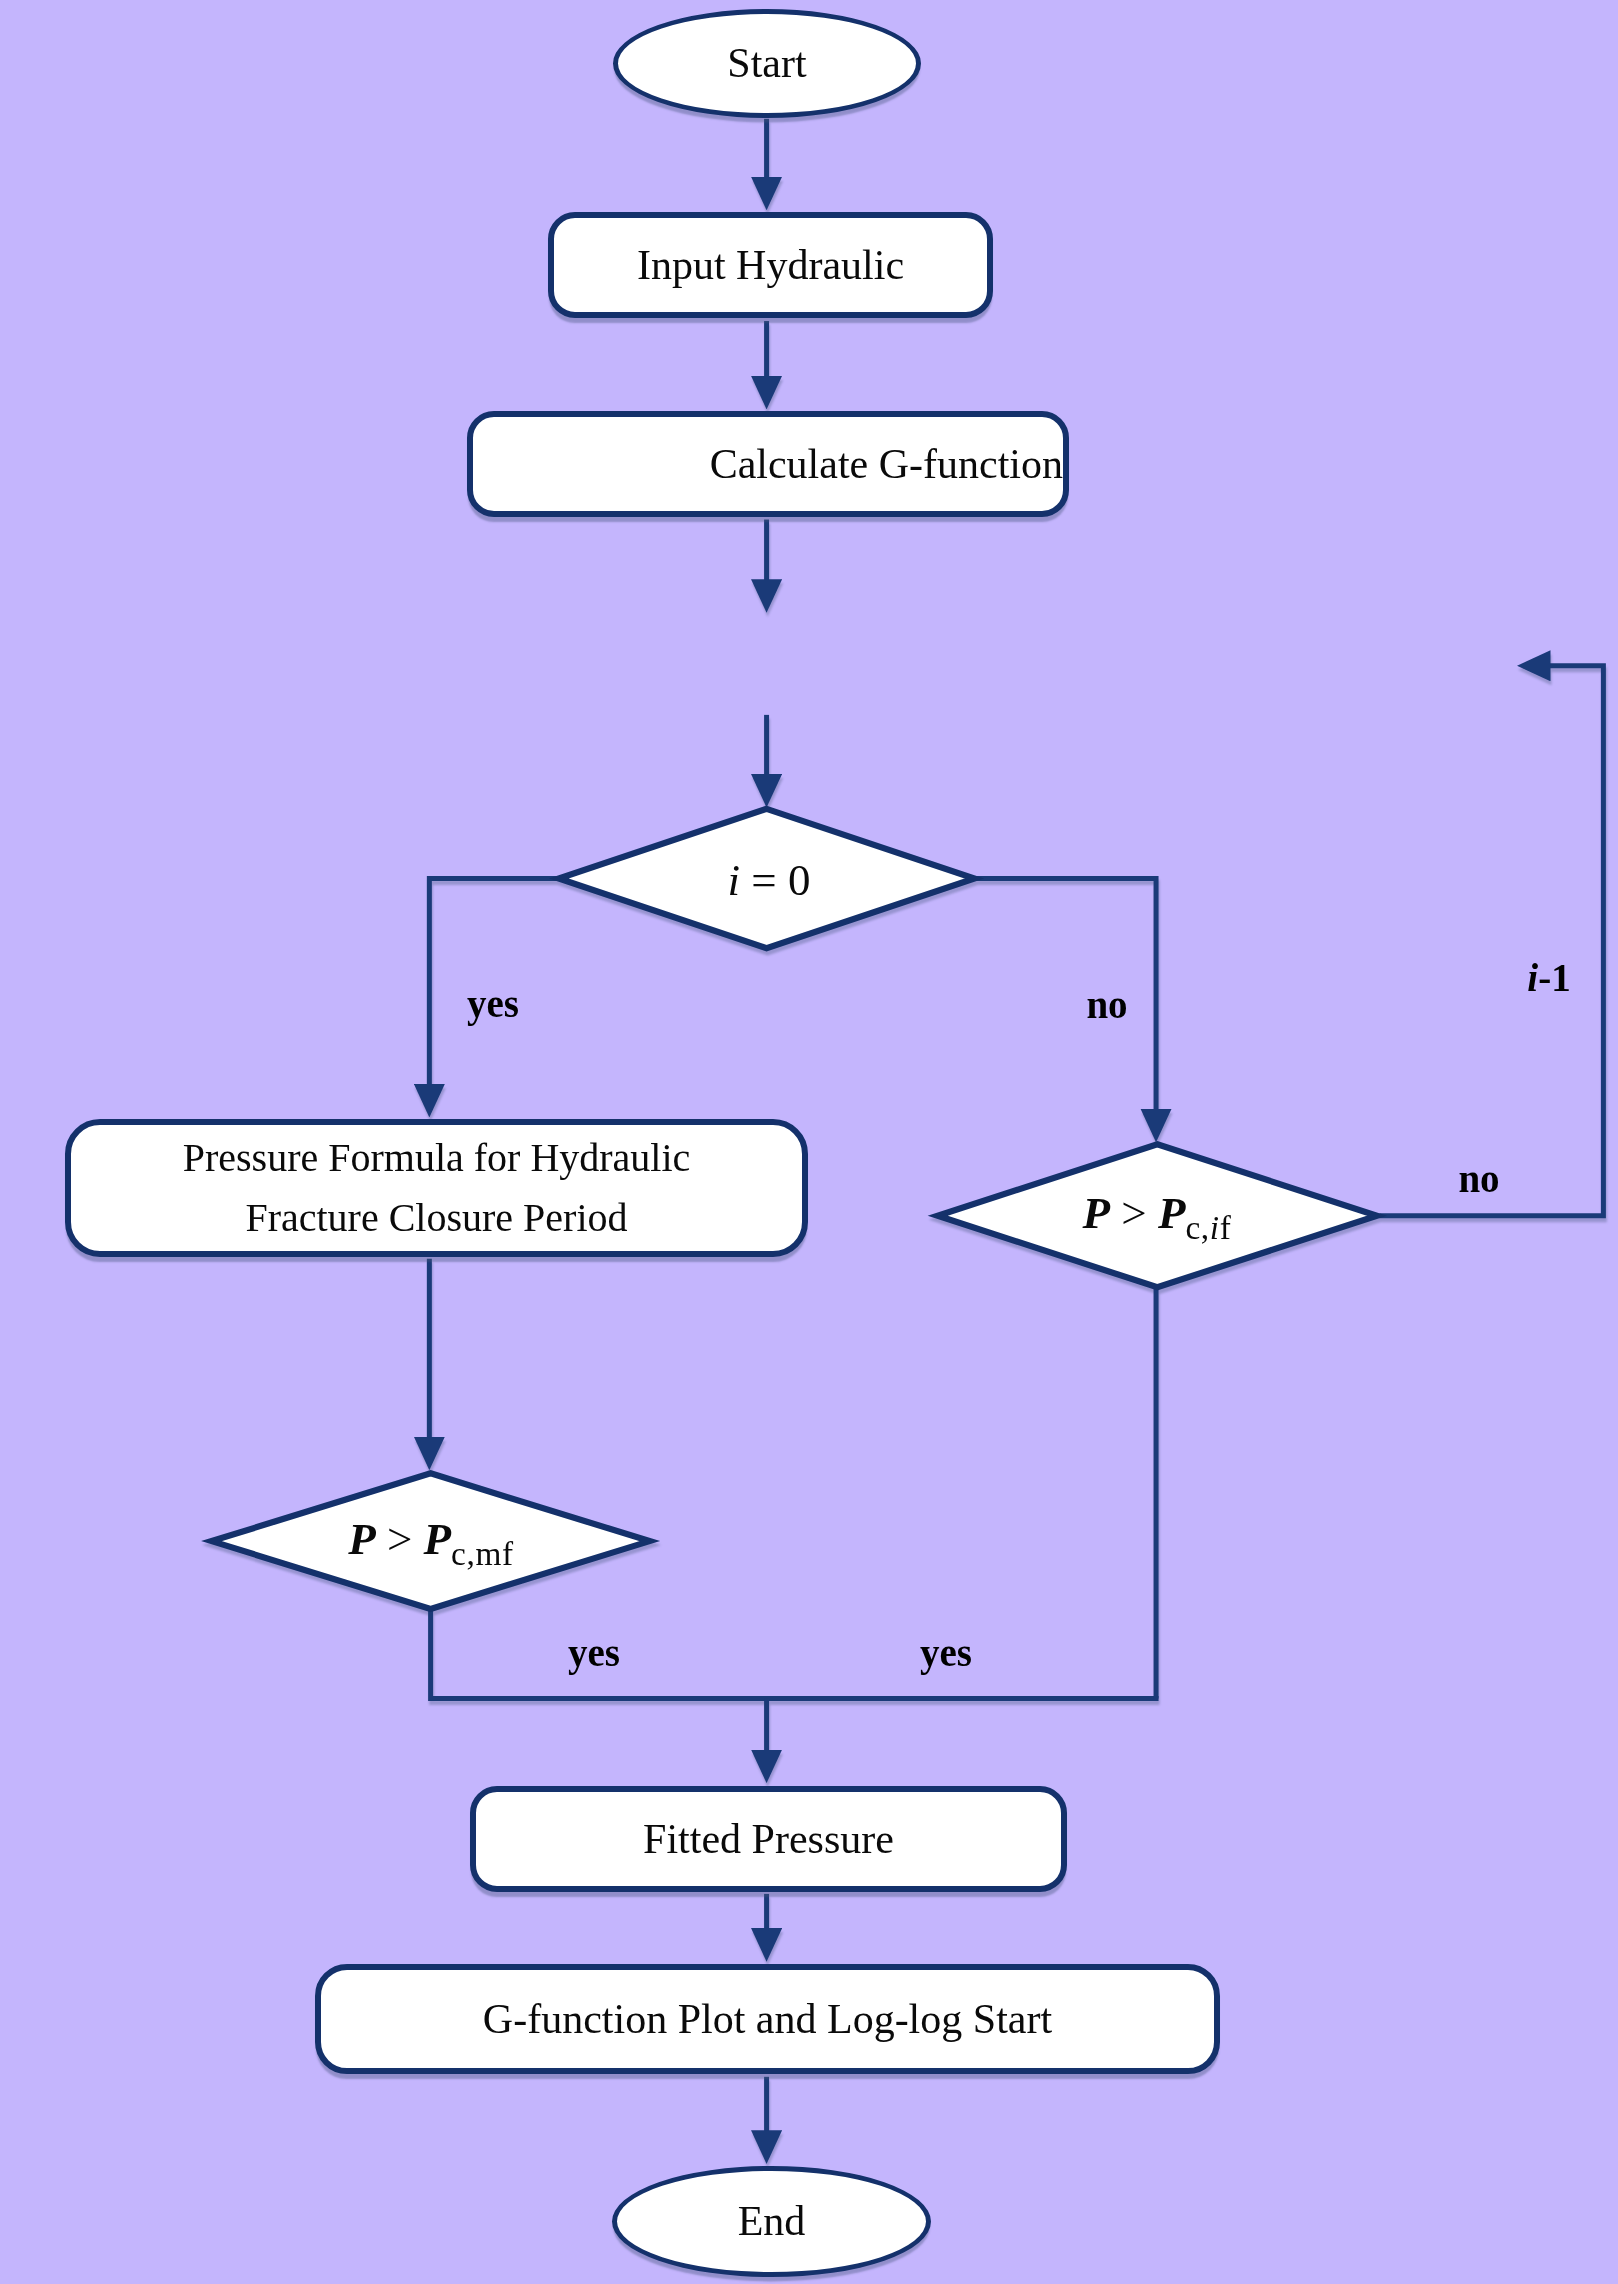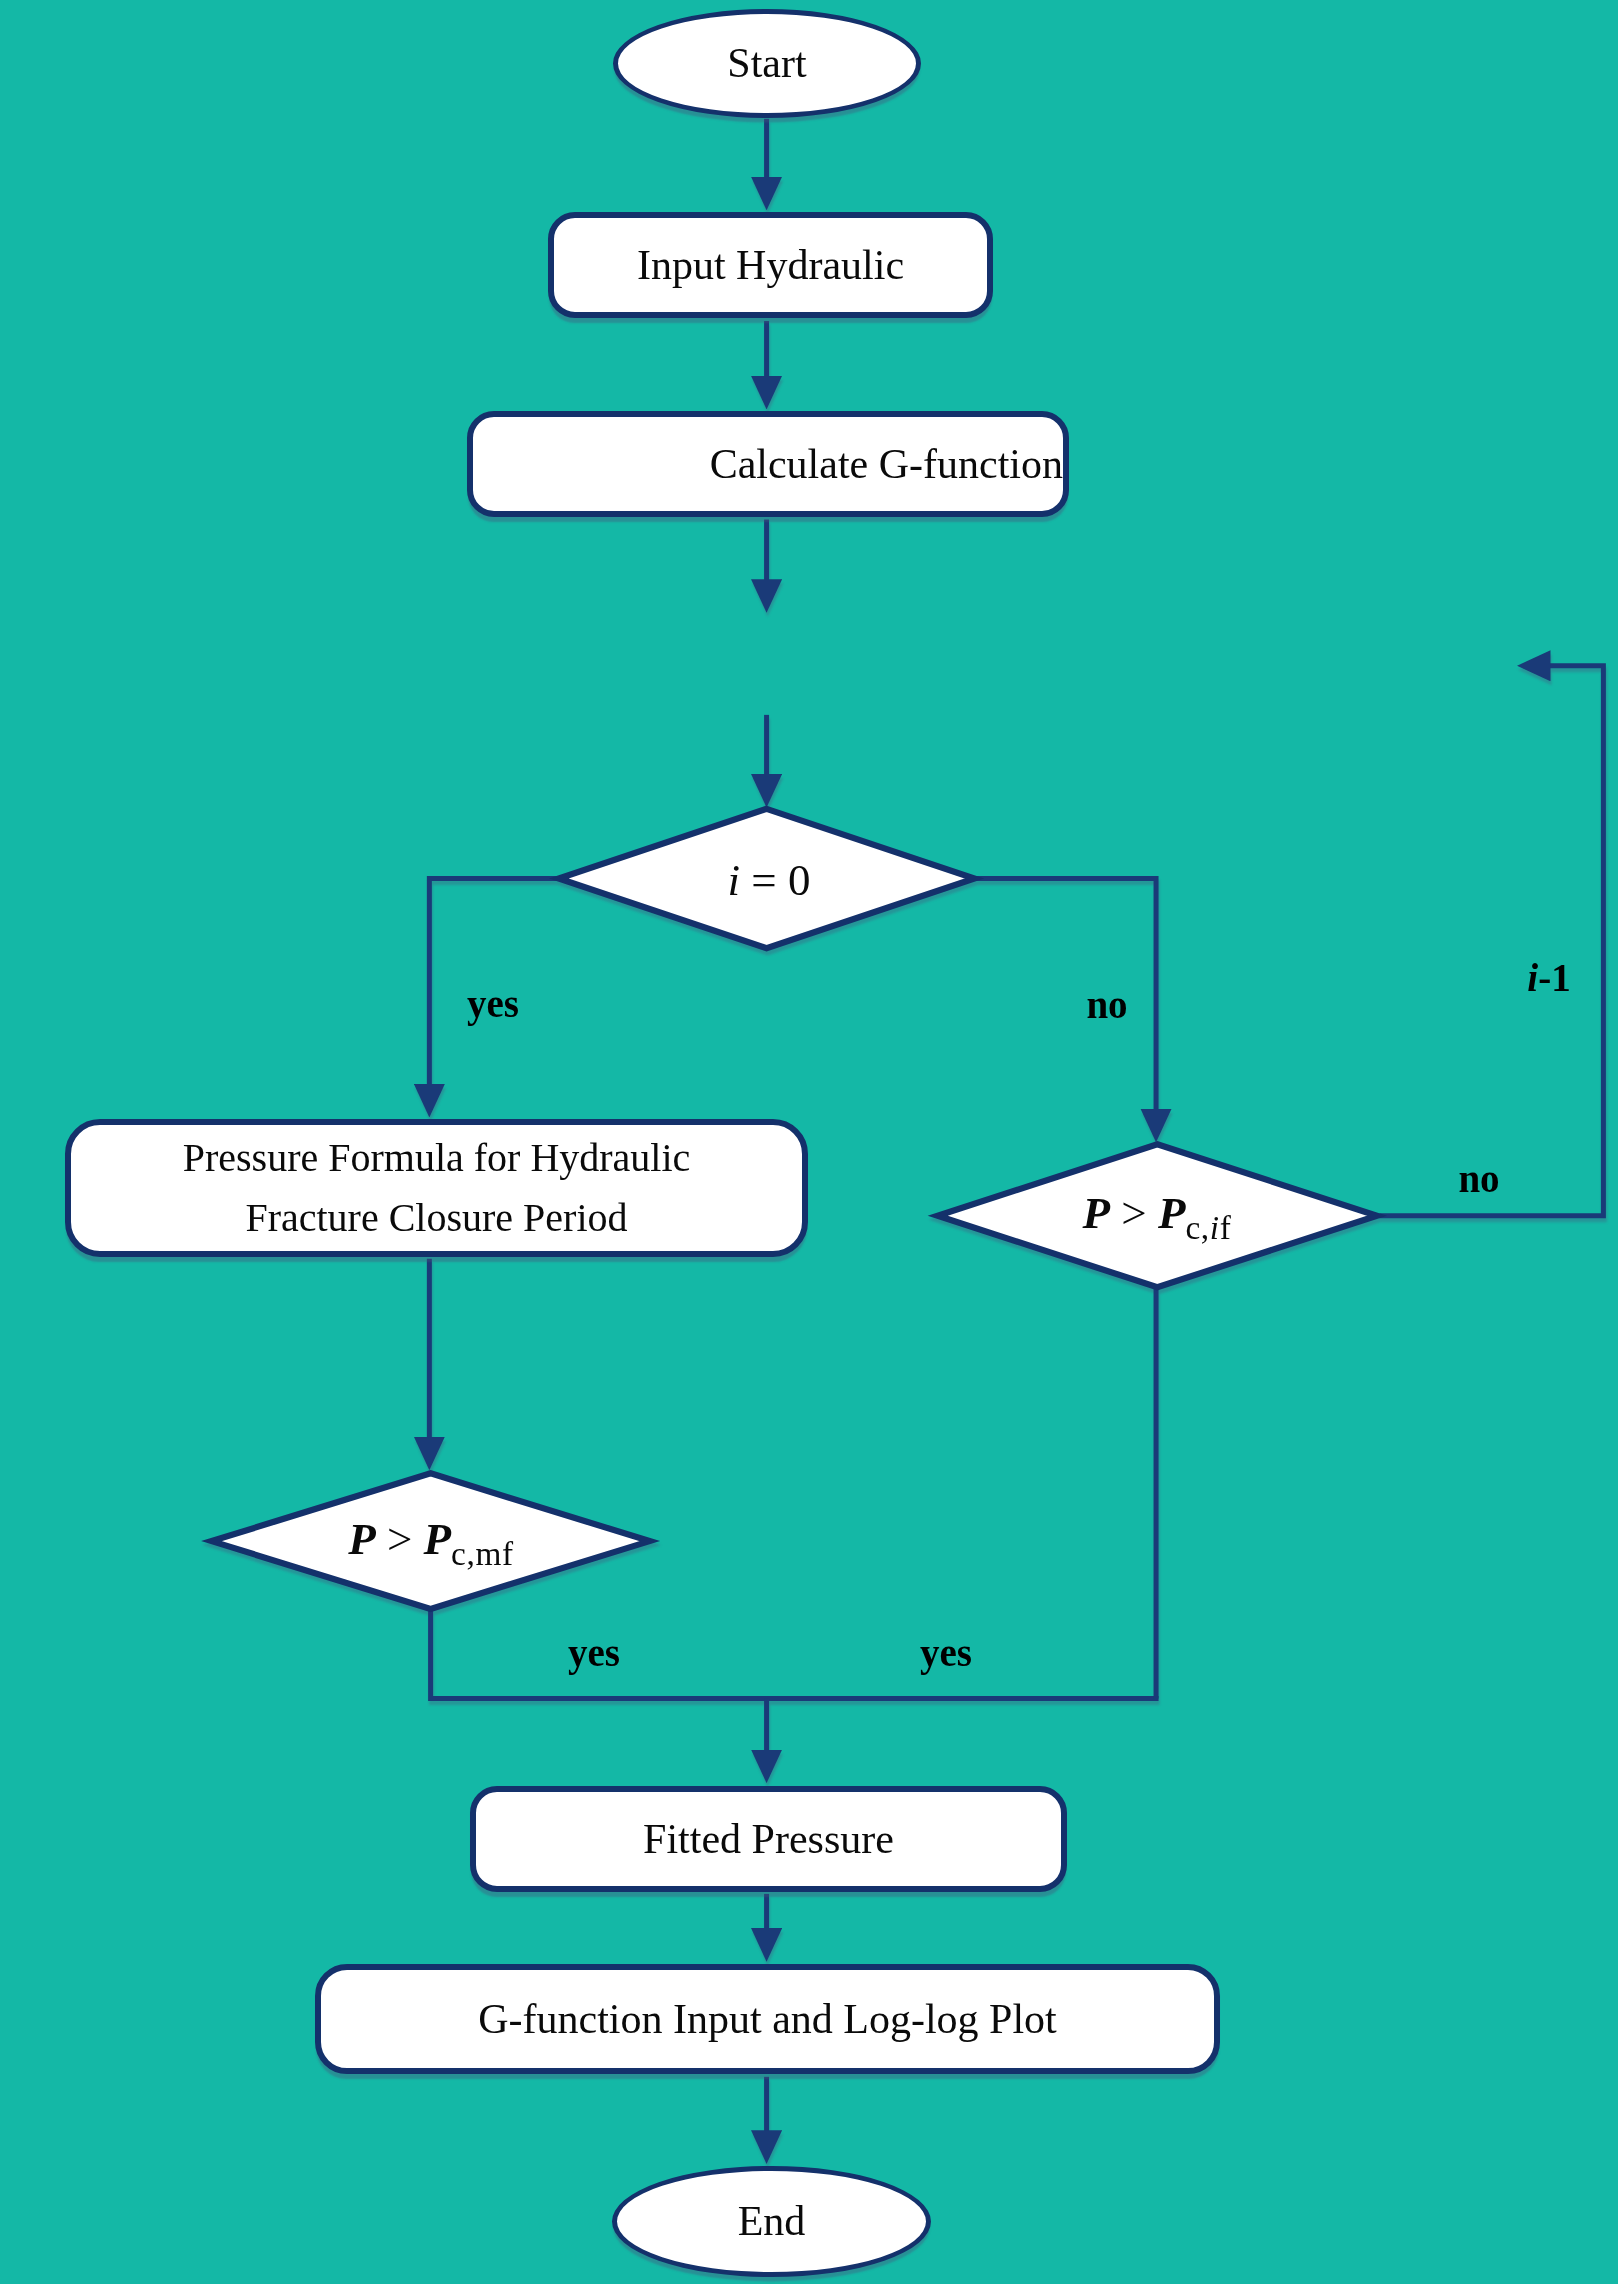--- a/index.html
+++ b/index.html
@@ -1,19 +1,19 @@
 <!DOCTYPE html>
 <html style="font-size:10px"><head>
 <meta charset="utf-8">
 <style>
   html,body{margin:0;padding:0;background:#ffffff;}
   .flowchart{
     position:relative;
     width:1619px;height:2284px;
-    background:#14b8a6;
+    background:#c4b5fd;
     font-family:"Liberation Serif","DejaVu Serif",serif;
     color:#0a0a0a;
     overflow:hidden;
   }
   .connector-layer{
     position:absolute;left:0;top:0;width:1619px;height:2284px;
     filter:drop-shadow(1.2px 4.4px 1.2px rgba(70,85,125,0.35));
   }
   .edge{fill:none;stroke:#1a3a78;stroke-width:8;}
   .decision{fill:#ffffff;stroke:#14316b;stroke-width:10;stroke-linejoin:miter;}
@@ -95,21 +95,21 @@
 
   <div class="node process process-tall" style="left:65px;top:1119px;width:743px;height:138px;border-radius:35px;">
     <span class="inner">Pressure Formula for Hydraulic Fracture Closure Period</span>
   </div>
 
   <div class="node process nowrap" style="left:470px;top:1786px;width:597px;height:106px;">
     <span>Fitted Pressure</span>
   </div>
 
   <div class="node process nowrap" style="left:315px;top:1964px;width:905px;height:110px;border-radius:32px;">
-    <span>G-function Input and Log-log Plot</span>
+    <span>G-function Plot and Log-log Start</span>
   </div>
 
   <div class="node terminator" style="left:612px;top:2166px;width:319px;height:111px;text-align:center;">
     <span>End</span>
   </div>
 
   <div class="diamond-label" style="left:769px;top:880px;">
     <span class="var">i</span><span> = 0</span>
   </div>
 

